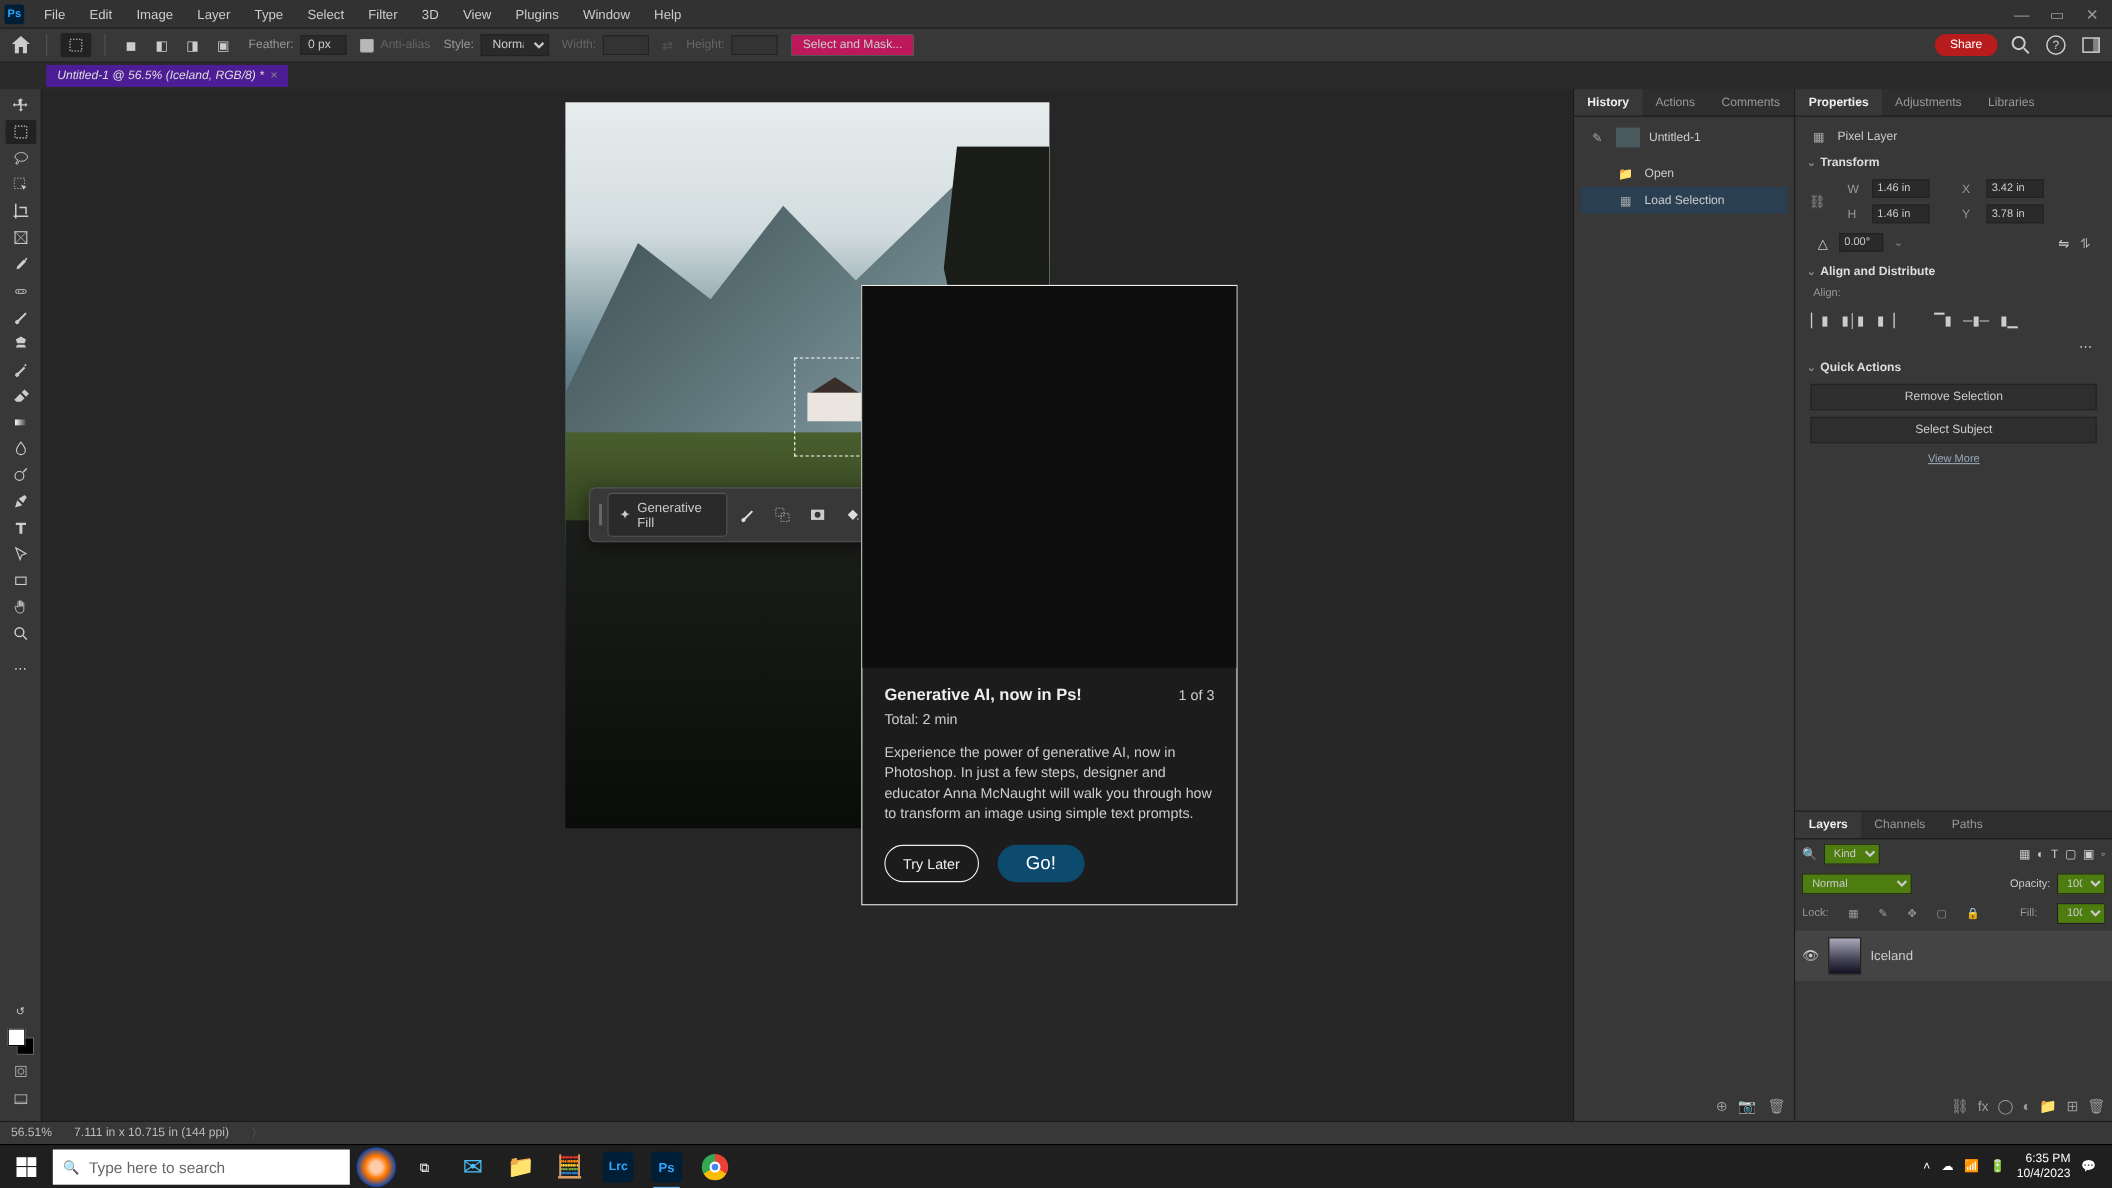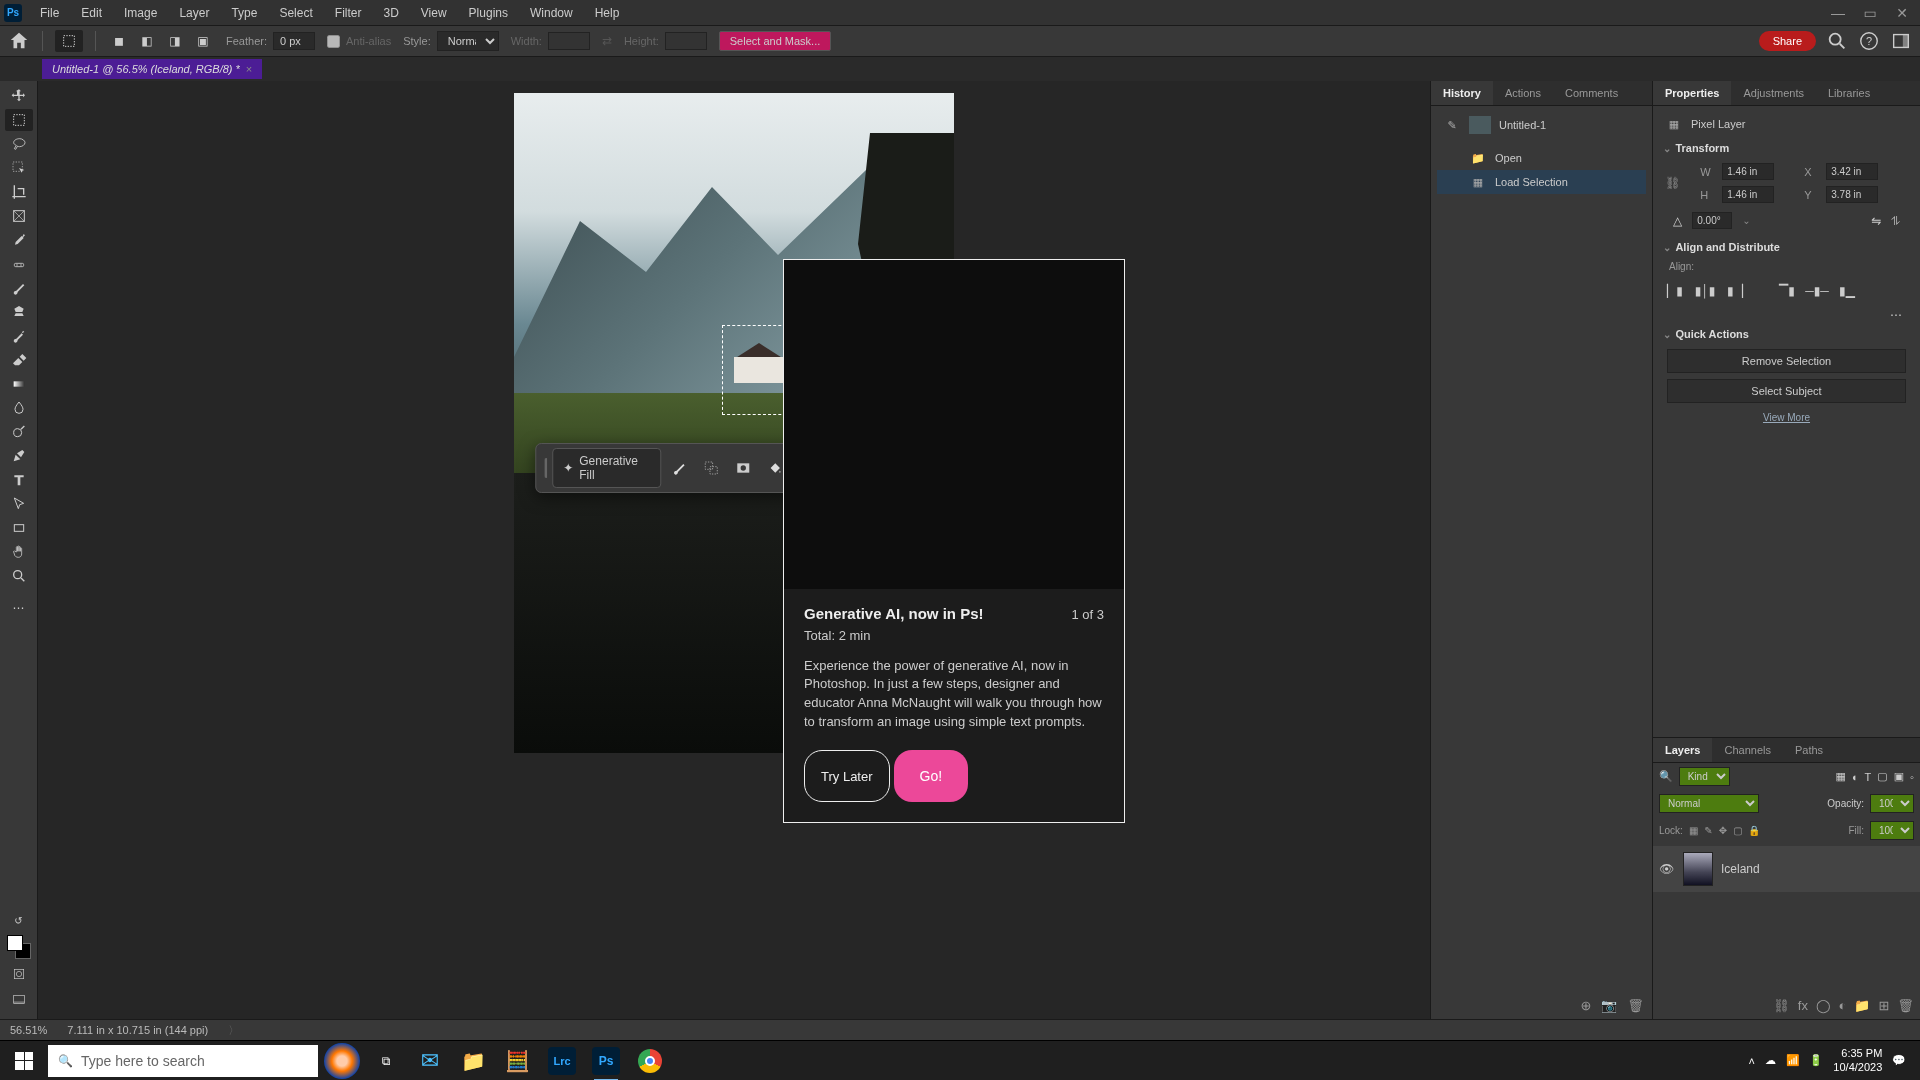--- a/index.html
+++ b/index.html
@@ -61,23 +61,23 @@
 
 
 .tutorial-popup { position:absolute; top:178px; left:745px; width:342px; height:564px; background:#1c1c1c; border:1.5px solid #eee; z-index:50; display:flex; flex-direction:column;}
 .tutorial-img { flex:1; background:#0d0d0d;}
 .tutorial-body { padding:16px 20px 20px;}
 .tutorial-title-row { display:flex; justify-content:space-between; align-items:baseline; margin-bottom:6px;}
 .tutorial-title { font-size:15px; font-weight:600; color:#eee;}
 .tutorial-step { font-size:13px; color:#ccc;}
 .tutorial-sub { font-size:13px; color:#ccc; margin-bottom:14px;}
 .tutorial-desc { font-size:13px; color:#ccc; line-height:1.45; margin-bottom:18px;}
-.tutorial-btns { display:flex; gap:4px;}
+.tutorial-btns { display:flex; gap:17px;}
 .btn-outline { background:transparent; border:1.5px solid #eee; color:#eee; padding:7px 16px; border-radius:18px; font-size:13px; cursor:pointer;}
-.btn-primary { background:#ec4899; border:none; color:#fff; padding:18px 26px; border-radius:18px; font-size:14px; cursor:pointer;}
+.btn-primary { background:#0c4a6e; border:none; color:#fff; padding:7px 26px; border-radius:18px; font-size:17px; cursor:pointer;}
 
 
 .right-panels { width: 490px; background: #383838; display: flex; border-left: 1px solid #1a1a1a;}
 .panel-col-left { width: 222px; border-right:1px solid #1a1a1a; display:flex; flex-direction:column;}
 .panel-col-right { flex:1; display:flex; flex-direction:column;}
 .panel-tabs { display:flex; background:#2e2e2e; border-bottom:1px solid #1a1a1a;}
 .panel-tab { padding:6px 12px; font-size:11px; color:#999; cursor:pointer;}
 .panel-tab.active { background:#383838; color:#eee; font-weight:600;}
 .panel-body { flex:1; padding:6px; overflow:hidden;}
 
@@ -91,21 +91,21 @@
 .prop-lbl { width:12px; color:#999; font-size:11px;}
 .prop-input { background:#2a2a2a; border:1px solid #222; color:#ccc; padding:2px 4px; width:52px; font-size:10px;}
 .align-icons { display:flex; gap:10px; padding:8px 6px;}
 .align-icon { width:20px; height:18px; display:flex; align-items:center; justify-content:center; cursor:pointer; color:#ccc;}
 .quick-btn { background:#2e2e2e; border:1px solid #222; color:#ccc; padding:5px; font-size:11px; width:100%; margin:3px 0; cursor:pointer;}
 .viewmore { color:#9ab; text-decoration:underline; font-size:10px; text-align:center; padding:6px; cursor:pointer;}
 
 .layers-panel { border-top:1px solid #1a1a1a;}
 .layers-toolbar { display:flex; align-items:center; gap:6px; padding:4px 6px; font-size:11px;}
 .layers-select { background:#4d7c0f; border:1px solid #222; color:#ccc; padding:2px 4px; font-size:10px;}
-.lock-row { display:flex; align-items:center; gap:6px; padding:4px 6px; font-size:10px; color:#999;}
+.lock-row { display:flex; align-items:center; gap:18px; padding:4px 6px; font-size:10px; color:#999;}
 .layer-item { display:flex; align-items:center; gap:8px; padding:6px; background:#444; margin-top:2px;}
 .layer-eye { width:16px; color:#ccc; cursor:pointer;}
 .layer-thumb { width:30px; height:34px; background:linear-gradient(180deg,#aab 0%,#445 60%,#112 100%); border:1px solid #222;}
 .layer-bottom-icons { display:flex; gap:8px; justify-content:flex-end; padding:6px; color:#999; margin-top:auto;}
 .layer-bottom-icons span { cursor:pointer; font-size:13px;}
 
 .history-bottom { display:flex; gap:10px; justify-content:flex-end; padding:6px 8px; color:#999; margin-top:auto;}
 .history-bottom span { cursor:pointer; font-size:13px;}
 
 

